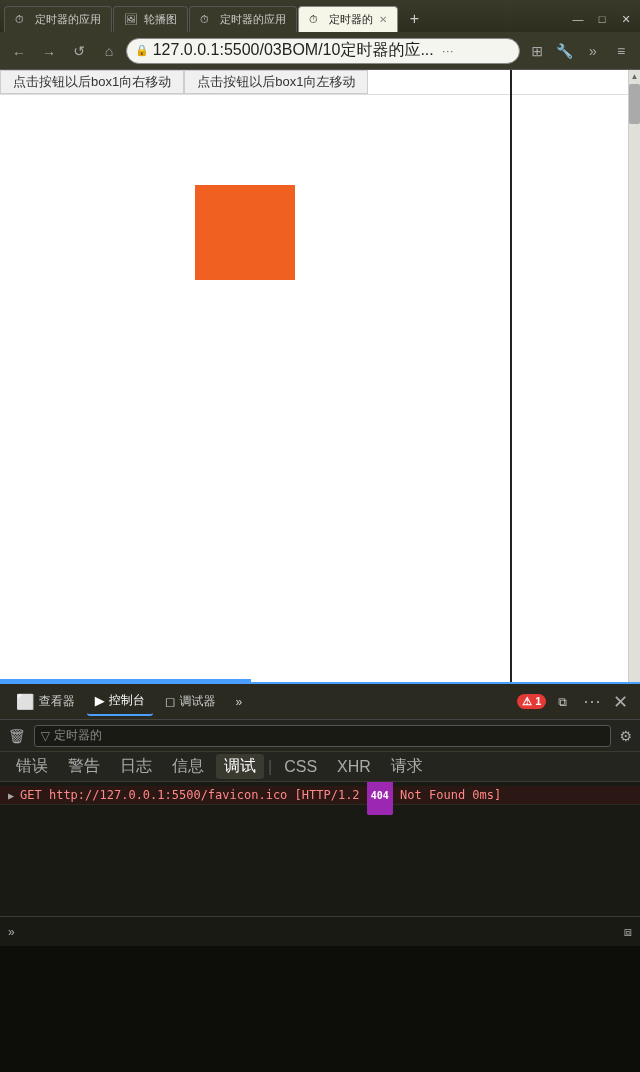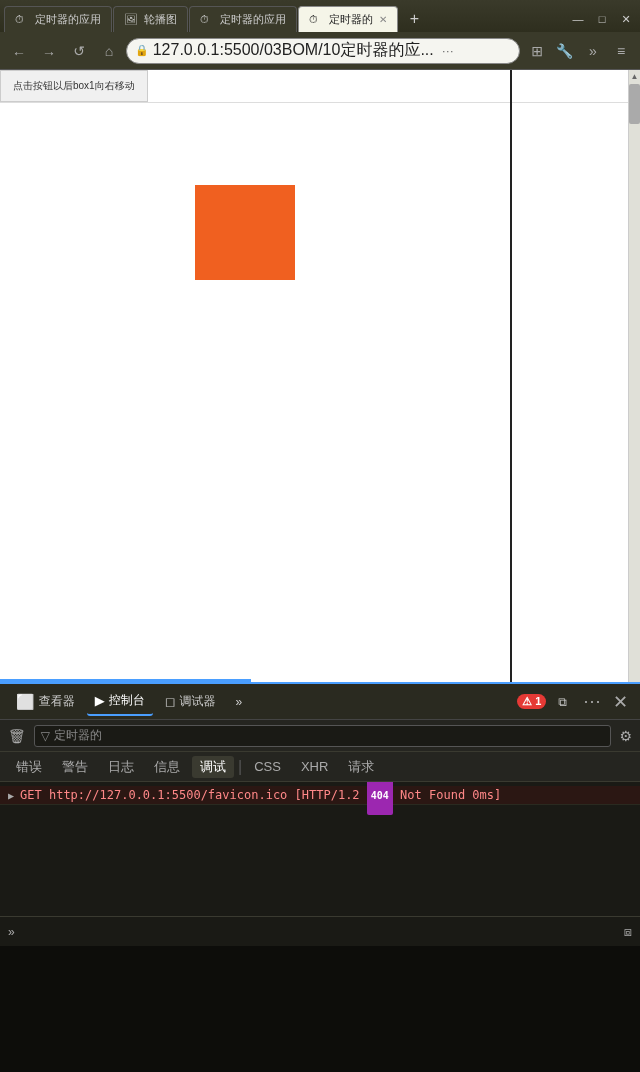--- a/index.html
+++ b/index.html
@@ -117,22 +117,22 @@
       background: white;
       position: relative;
       overflow: hidden;
     }
     .page-buttons {
       display: flex;
       gap: 0;
       border-bottom: 1px solid #ddd;
     }
     .page-btn {
-      padding: 8px 12px;
-      font-size: 10px;
+      padding: 2px 12px;
+      font-size: 13px;
       color: #333;
       background: #f0f0f0;
       border: 1px solid #ccc;
       cursor: pointer;
       white-space: nowrap;
     }
     .orange-box {
       width: 100px;
       height: 95px;
       background: #f06020;
@@ -243,21 +243,21 @@
       background: #252520;
       display: flex;
       align-items: center;
       padding: 0 8px;
       gap: 4px;
       border-bottom: 1px solid #3a3a30;
       flex-shrink: 0;
     }
     .log-filter-btn {
       padding: 2px 8px;
-      font-size: 13px;
+      font-size: 16px;
       color: #aaa;
       cursor: pointer;
       border-radius: 3px;
     }
     .log-filter-btn.active { color: #fff; background: #3a3a30; }
     .log-filter-sep { color: #555; }
 
     
     .console-output {
       flex: 1;
@@ -357,20 +357,21 @@
       <div class="nav-btn">»</div>
       <div class="nav-btn">≡</div>
     </div>
   </div>
 
   <div class="content-area">
     <div class="page-content">
 
       <div class="page-buttons">
         <button class="page-btn">点击按钮以后box1向右移动</button>
+        <button class="page-btn">点击按钮以后box1向左移动</button>
       </div>
 
       <div class="orange-box" style="background: #f06020;"></div>
 
       <div style="position:absolute; left:510px; top:0; width:2px; height:100%; background:#222;"></div>
 
       <div style="position:absolute; bottom:0; left:0; width:40%; height:3px; background:#4a9eff;"></div>
     </div>
 
     <div class="scrollbar-v">

